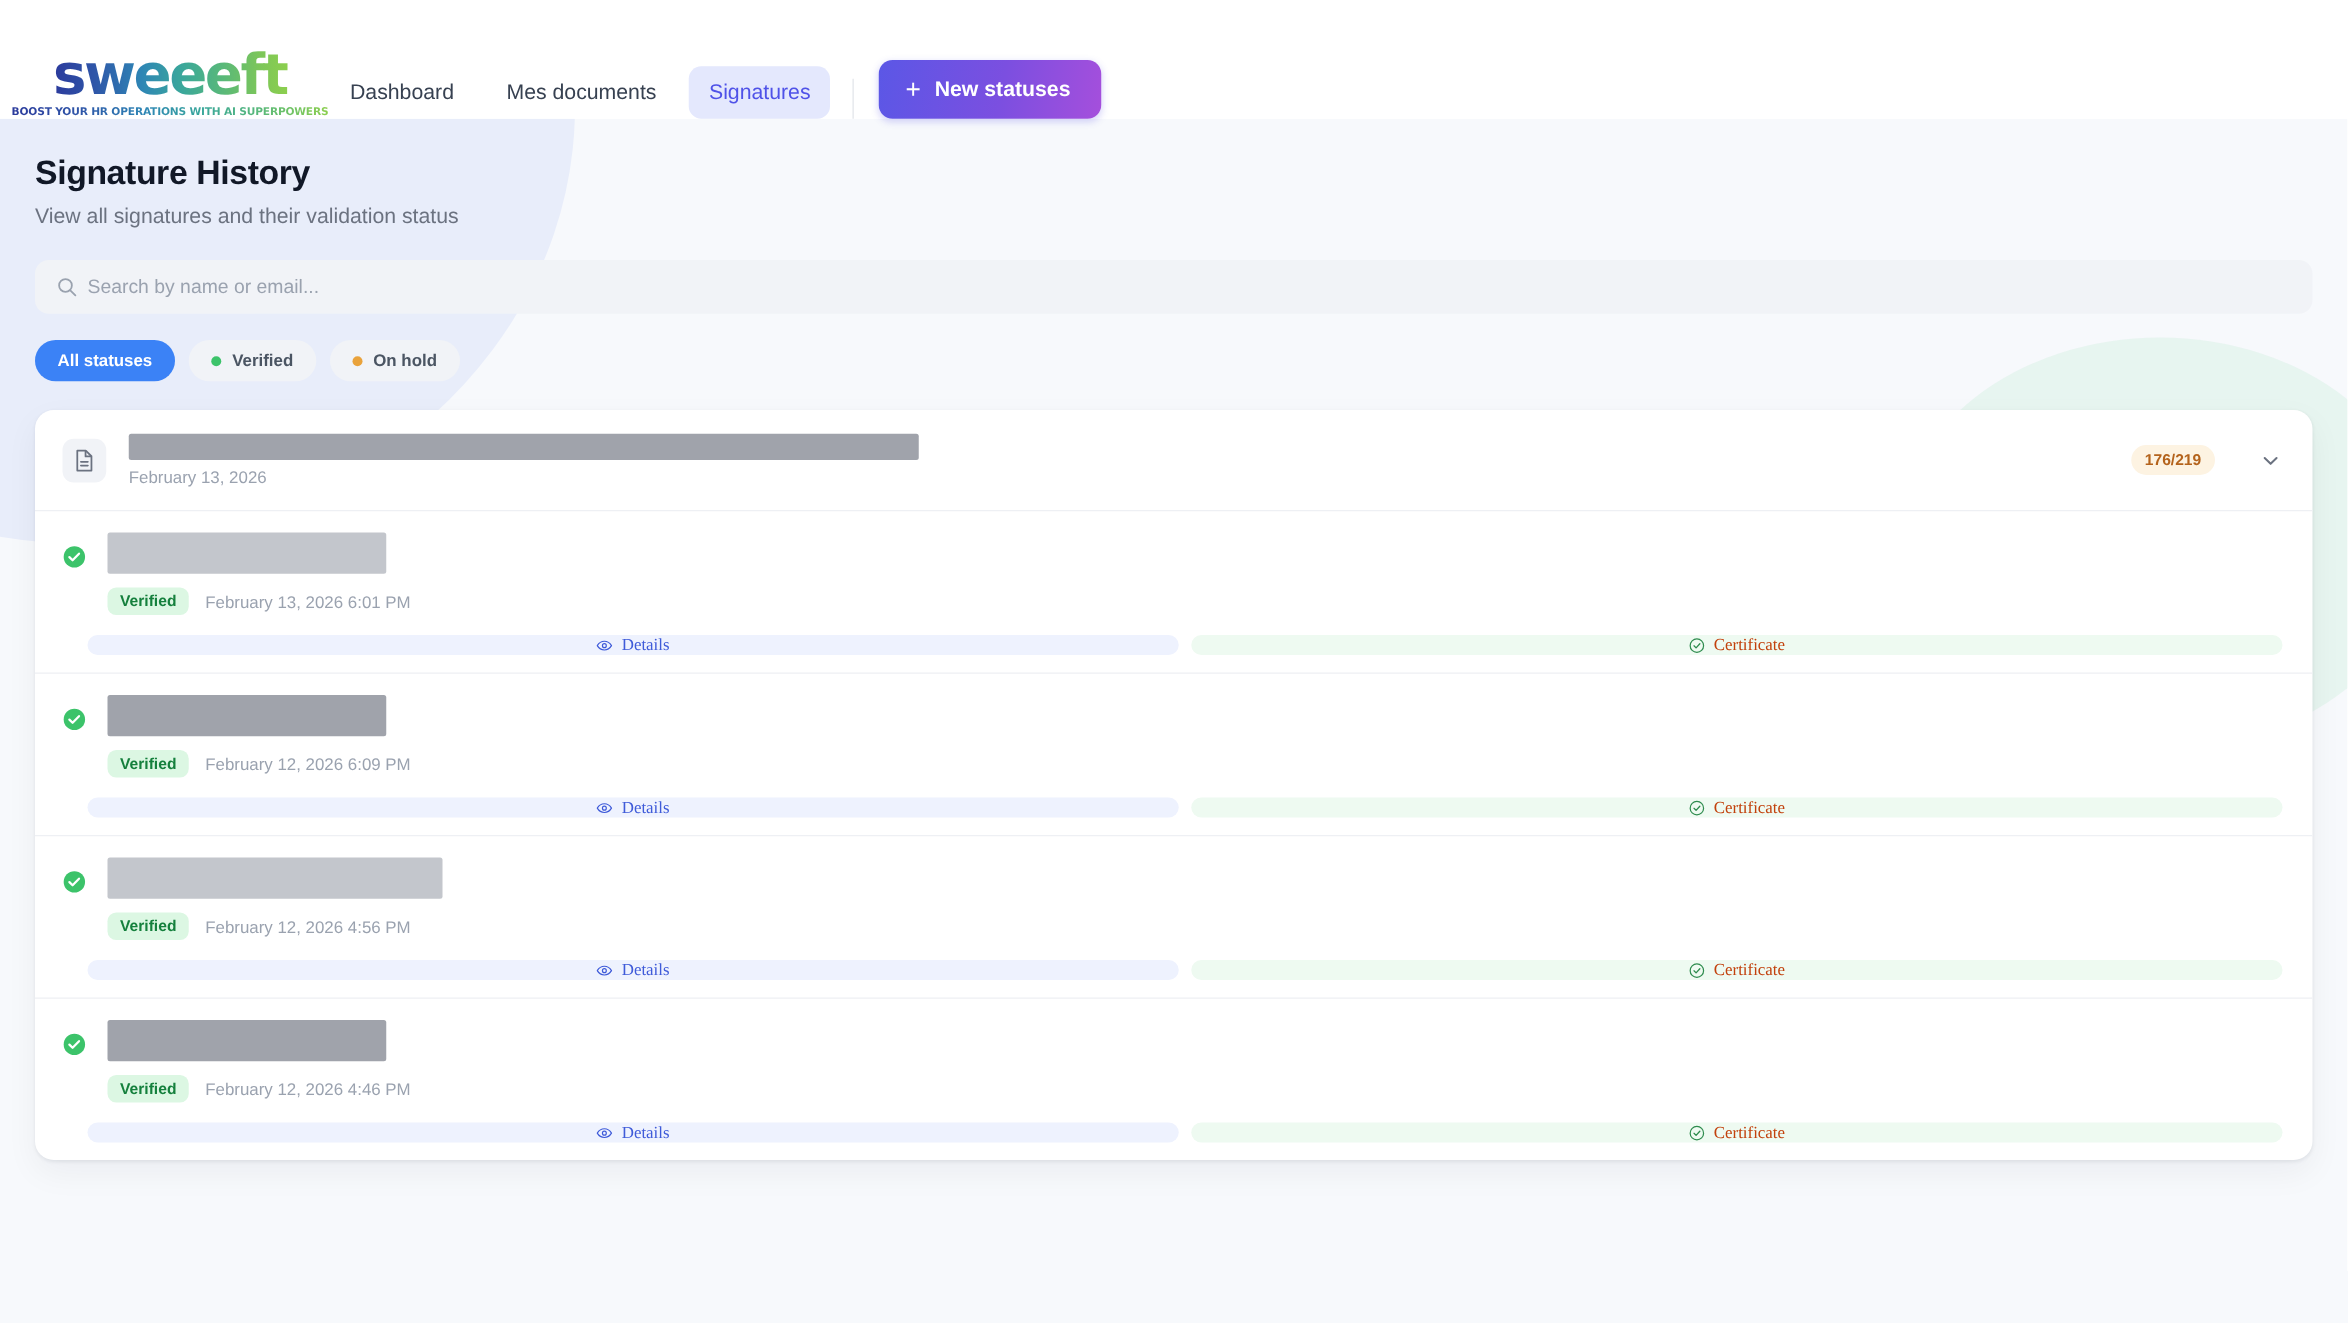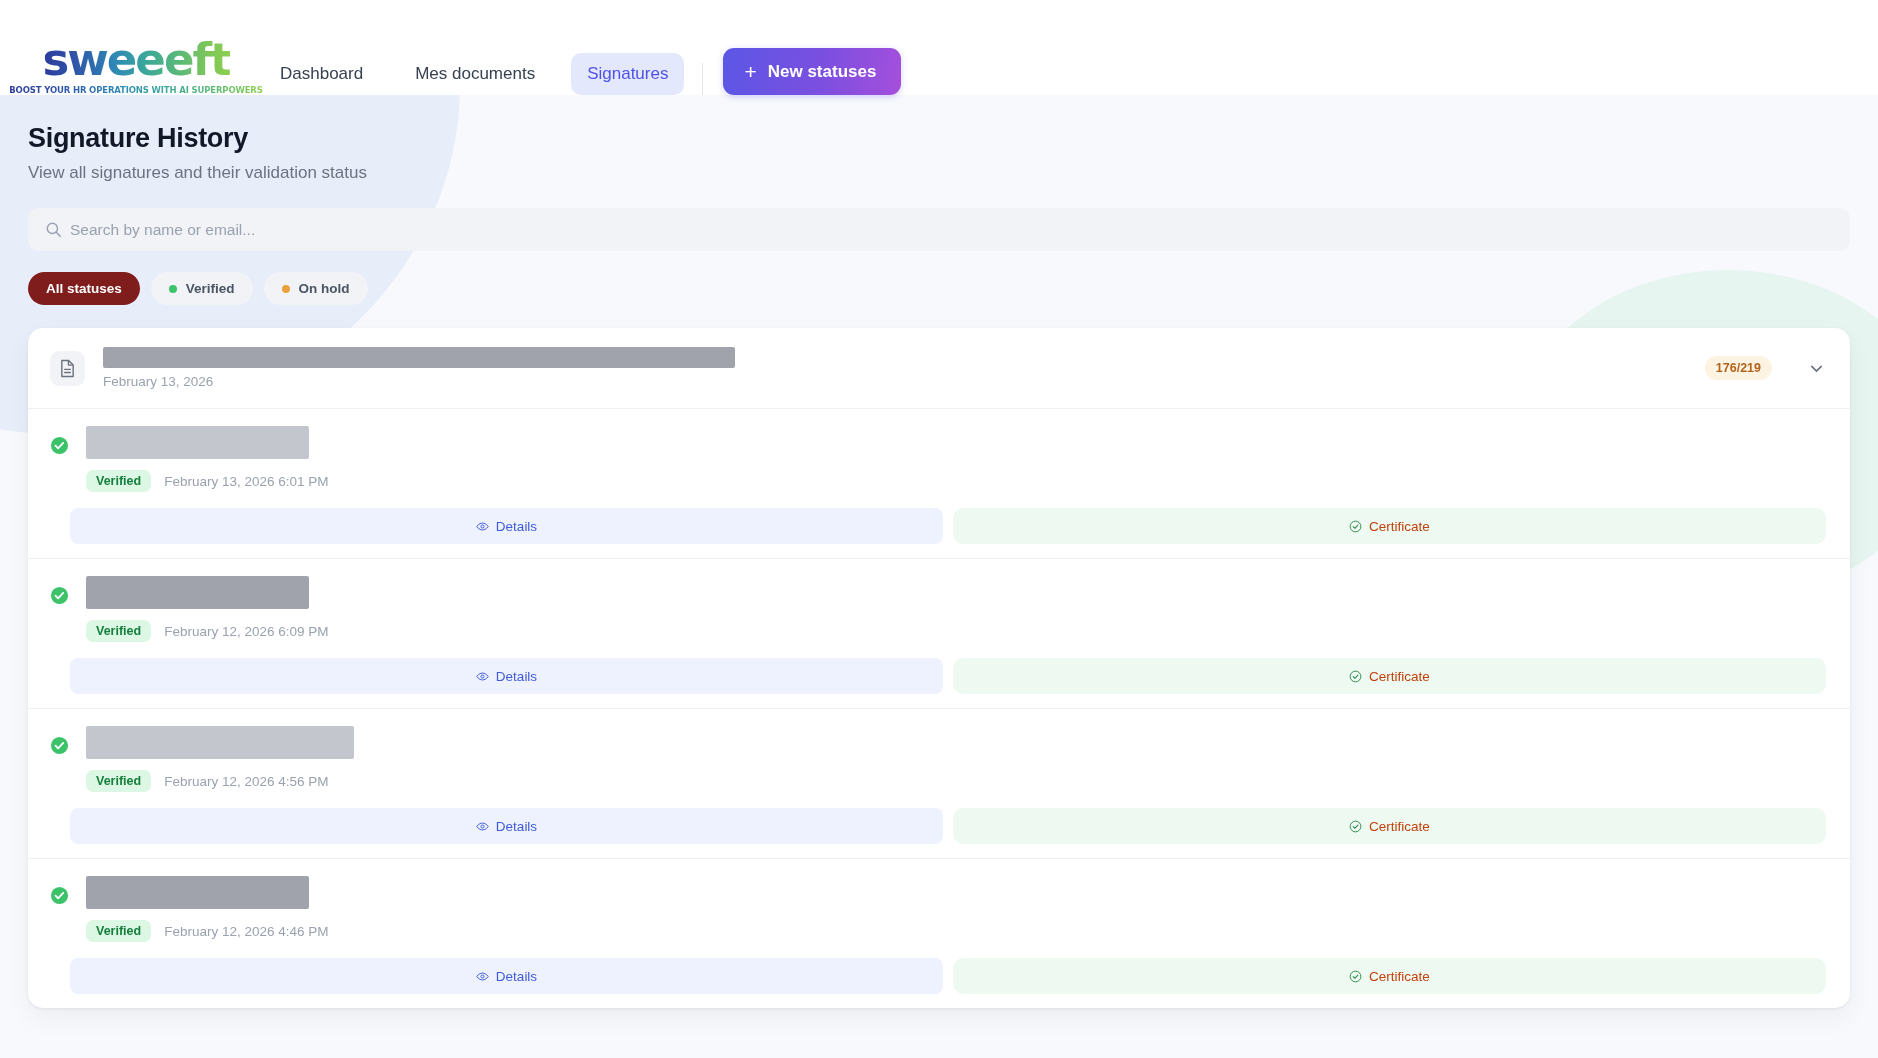--- a/index.html
+++ b/index.html
@@ -51,21 +51,21 @@
     margin-top: 3px;
     white-space: nowrap;
     background: linear-gradient(90deg, #2b3a9c 0%, #2f56a8 22%, #2e86b5 42%, #3aa79b 60%, #58b87a 78%, #8ccf4e 100%);
     -webkit-background-clip: text;
     background-clip: text;
     color: transparent;
     -webkit-text-fill-color: transparent;
     font-family: "DejaVu Sans", sans-serif;
   }
 
-  .nav-links { display: flex; align-items: center; gap: 20px; }
+  .nav-links { display: flex; align-items: center; gap: 10px; }
   .nav-link {
     font-size: 17px;
     color: #374151;
     padding: 11px 16px;
     border-radius: 10px;
     cursor: pointer;
     white-space: nowrap;
   }
   .nav-link.active {
     background: #e4e8fd;
@@ -174,21 +174,21 @@
     font-weight: 700;
     padding: 9px 18px;
     border-radius: 999px;
     background: #f1f3f7;
     color: #4b5563;
     cursor: pointer;
     border: none;
     white-space: nowrap;
     font-family: "Liberation Sans", sans-serif;
   }
-  .chip.active { background: #7f1d1d; color: #ffffff; }
+  .chip.active { background: #3b82f6; color: #ffffff; }
   .dot { width: 8px; height: 8px; border-radius: 50%; display: inline-block; }
 
   
   .card {
     margin-top: 23px;
     background: #ffffff;
     border-radius: 15px;
     box-shadow: 0 1px 3px rgba(16,24,40,.07), 0 10px 26px rgba(16,24,40,.05);
     overflow: hidden;
   }
@@ -238,31 +238,31 @@
     font-size: 12.5px;
     font-weight: 700;
     padding: 4px 10px;
     border-radius: 7px;
   }
   .sig-date { font-size: 13.5px; color: #9aa2af; }
 
   .actions { display: flex; gap: 10px; margin-top: 16px; padding-left: 20px; }
   .act {
     flex: 1;
-    height: 36px;
+    height: 16px;
     border-radius: 8px;
     display: flex;
     align-items: center;
     justify-content: center;
     gap: 7px;
     font-size: 13.5px;
     font-weight: 400;
     cursor: pointer;
     border: none;
-    font-family: Liberation Sans, sans-serif;
+    font-family: Liberation Serif, serif;
   }
   .act.details { background: #eef2fe; color: #3f5bd9; }
   .act.cert { background: #eefaf1; color: #c2410c; border-radius: 10px; }
 
   svg { display: block; }
 </style>
 </head>
 <body>
 
 <div class="topnav">

